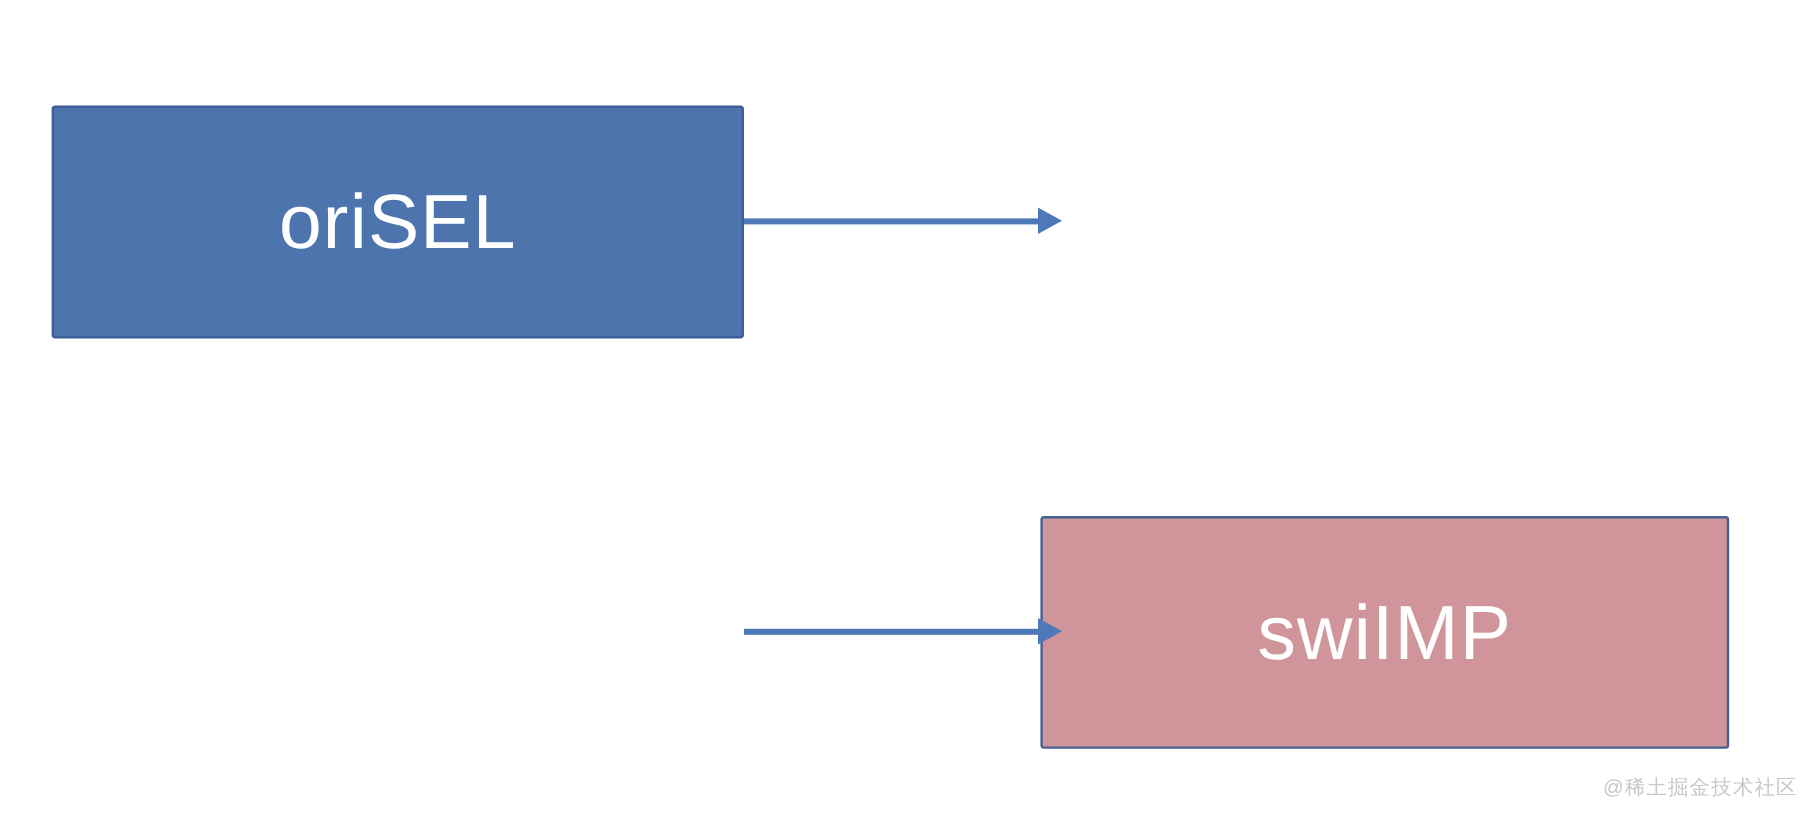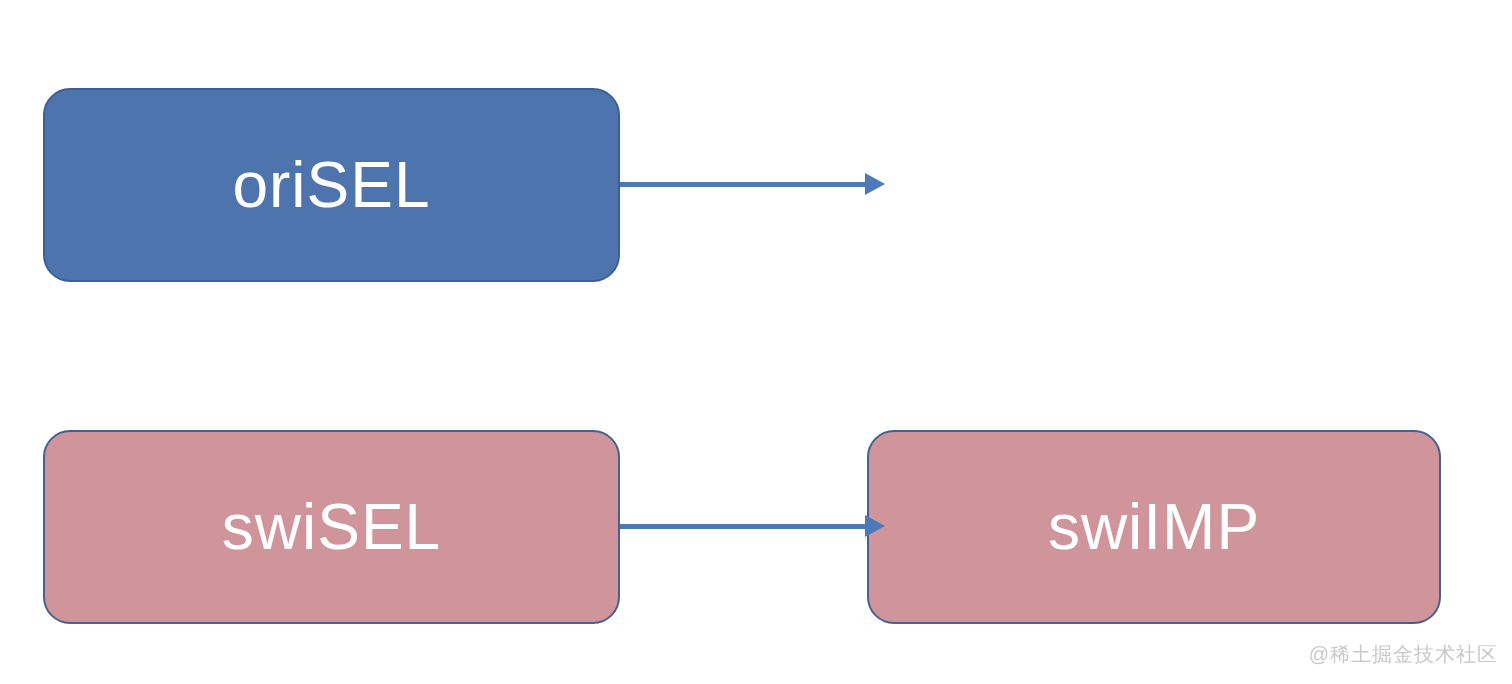--- a/index.html
+++ b/index.html
@@ -9,21 +9,21 @@
   .stage {
     position: relative;
     width: 1512px;
     height: 684px;
     background: #ffffff;
     overflow: hidden;
   }
 
   .node {
     position: absolute;
-    border-radius: 27px;
+    border-radius: 3px;
     border: 2px solid transparent;
     display: flex;
     align-items: center;
     justify-content: center;
   }
   .node-label {
     color: var(--node-text, #ffffff);
     font-size: 64px;
     font-weight: 400;
     letter-spacing: 1px;
@@ -64,39 +64,36 @@
     border-bottom: 11px solid transparent;
     border-left: 20px solid var(--arrow-color, #4E79B8);
   }
   .arrow--top    { left: 620px; top: 173px; width: 265px; height: 22px; }
   .arrow--bottom { left: 620px; top: 515px; width: 265px; height: 22px; }
 
   .watermark {
     position: absolute;
     right: 14px;
     bottom: 16px;
-    font-size: 20px;
+    font-size: 17px;
     color: var(--watermark-color, #C8C8C8);
     letter-spacing: 1px;
     user-select: none;
   }
 </style>
 </head>
 <body>
 
 <div class="stage">
 
   <div class="node node--blue node--tl">
     <span class="node-label">oriSEL</span>
   </div>
 
 
-  <div class="node node--pink node--bl">
-    <span class="node-label">swiSEL</span>
-  </div>
 
   <div class="node node--pink node--br">
     <span class="node-label">swiIMP</span>
   </div>
 
   <div class="arrow arrow--top">
     <div class="arrow-line"></div>
     <div class="arrow-head"></div>
   </div>
 

